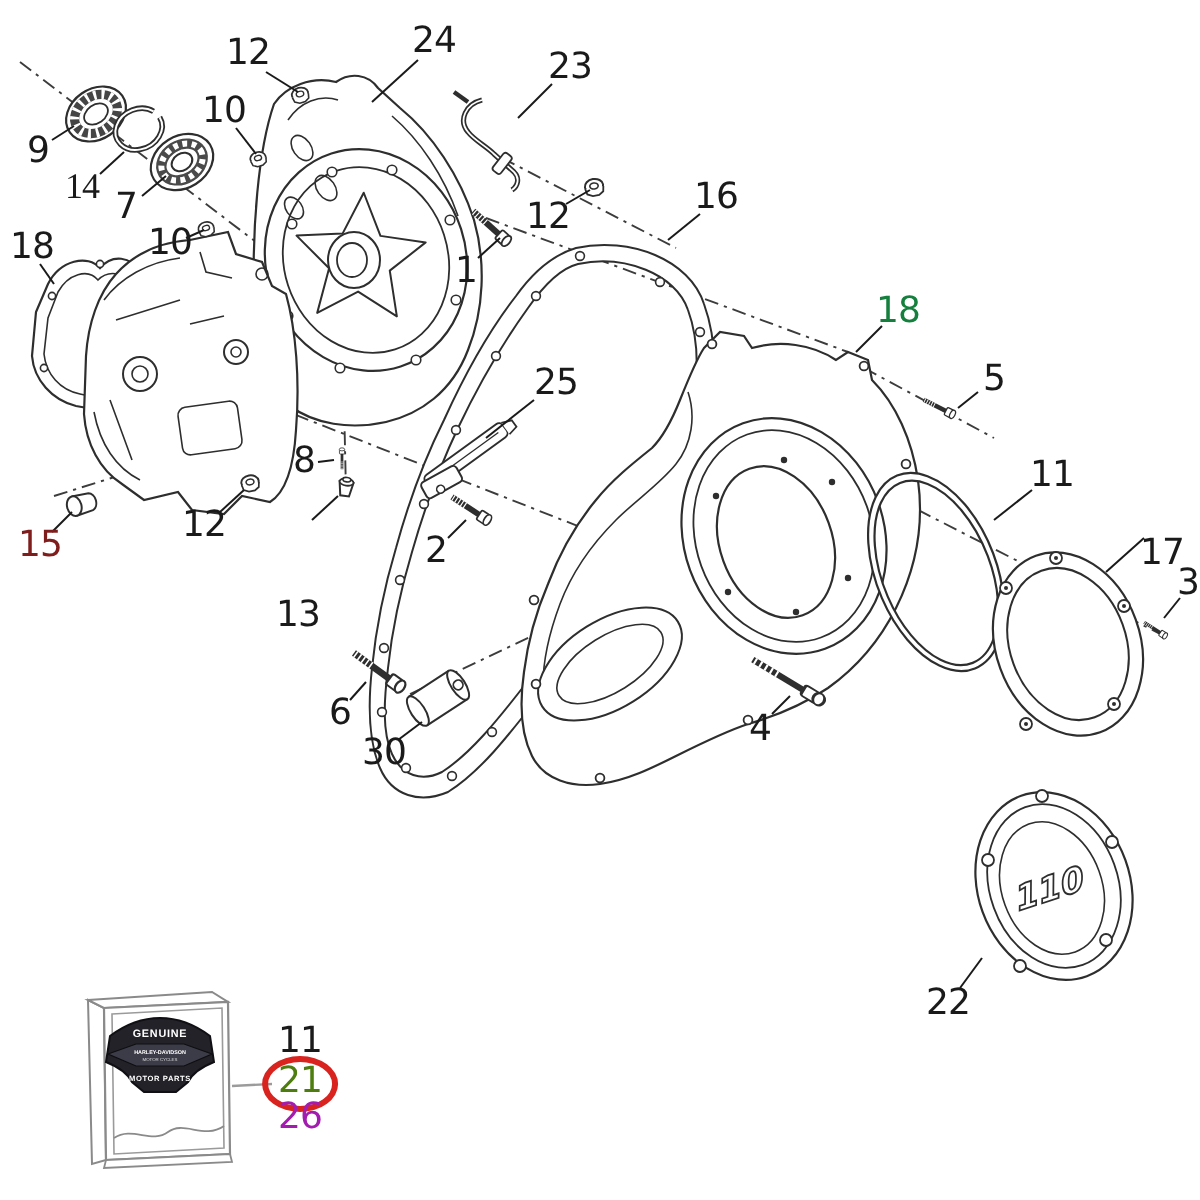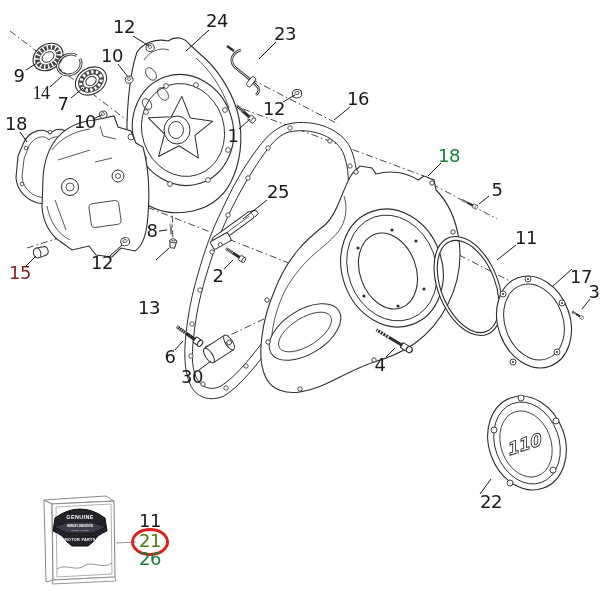--- a/index.html
+++ b/index.html
@@ -319,18 +319,18 @@
       <div class="callout" style="left: 594px; top: 292px; color: rgb(26, 26, 26);">3</div>
       <div class="callout" style="left: 278px; top: 192px; color: rgb(26, 26, 26);">25</div>
       <div class="callout" style="left: 152px; top: 231px; color: rgb(26, 26, 26);">8</div>
       <div class="callout" style="left: 218px; top: 276px; color: rgb(26, 26, 26);">2</div>
       <div class="callout" style="left: 102px; top: 263px; color: rgb(26, 26, 26);">12</div>
       <div class="callout" style="left: 149px; top: 267px; color: rgb(26, 26, 26); margin-top: 41px;">13</div>
       <div class="callout" style="left: 20px; top: 273px; color: #7f1d1d;">15</div>
       <div class="callout" style="left: 170px; top: 357px; color: rgb(26, 26, 26);">6</div>
       <div class="callout" style="left: 192px; top: 377px; color: rgb(26, 26, 26);">30</div>
       <div class="callout" style="left: 380px; top: 365px; color: rgb(26, 26, 26);">4</div>
-      <div class="callout" style="left: 474px; top: 502px; color: rgb(26, 26, 26); margin-left: 17px;">22</div>
+      <div class="callout" style="left: 474px; top: 502px; color: rgb(26, 26, 26);">22</div>
       <div class="callout" style="left: 150px; top: 521px; color: rgb(26, 26, 26);">11</div>
       <div class="callout hl" style="left: 150px; top: 542px; border-color: rgb(217, 35, 31); color: #4d7c0f;">21</div>
-      <div class="callout" style="left: 150px; top: 559px; color: #15803d;">26</div>
+      <div class="callout" style="left: 150px; top: 559px; color: #a21caf;">26</div>
     </div>
 </div>
 
 </body></html>

